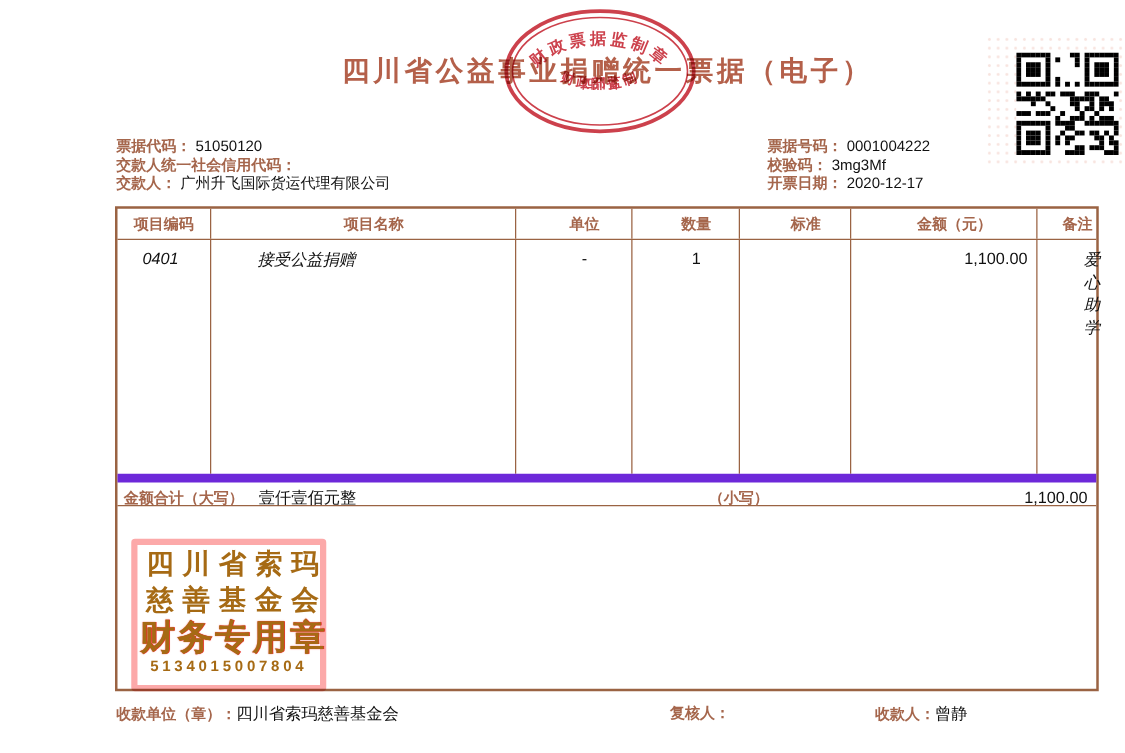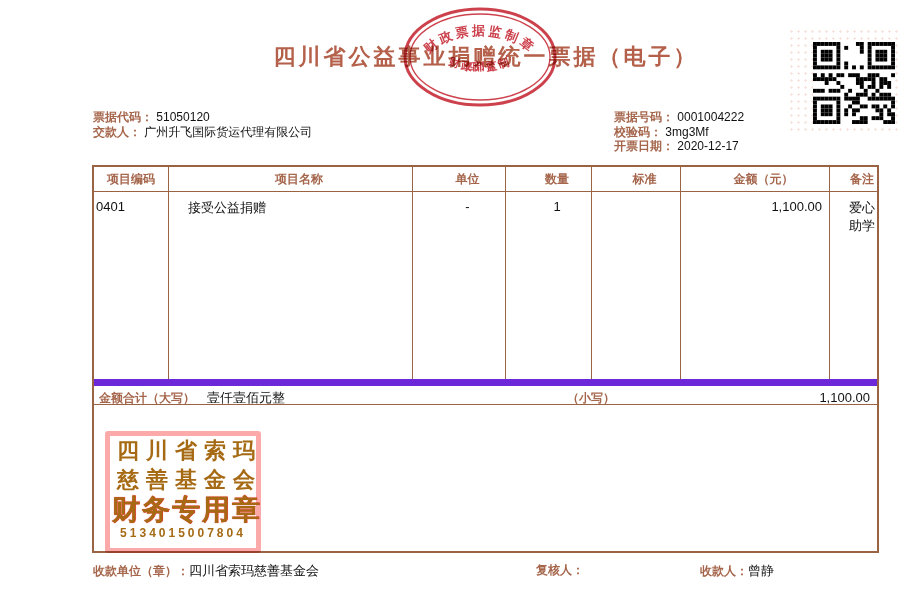--- a/index.html
+++ b/index.html
@@ -35,21 +35,21 @@
   .tbl { position:absolute; left:56px; top:165px; width:787px; height:388px;
          border:2px solid #9a6343; display:flex; flex-direction:column; }
   .grid { display:grid; grid-template-columns:75px 227px 76px 69px 72px 132px 1fr;gap:17px; }
   .thead { height:25px; border-bottom:1px solid #9a6343; }
   .thead .cell { line-height:24px; text-align:center; color:#a5664c; font-size:12px;
                  font-family:"DejaVu Serif","Liberation Serif",serif; font-weight:bold; }
   .tbody { height:187px; }
   .tbody .cell { padding-top:7px; font-size:13px; color:#111; }
   .cell { border-right:1px solid #9a6343; }
   .cell:last-child { border-right:none; }
-  .c-left   { padding-left:2px; }
+  .c-left   { padding-left:20px;font-style:italic; }
   .c-center { text-align:center; }
   .c-right  { text-align:right; padding-right:7px; }
 
   .total-row { position:relative; height:26px; border-top:7px solid #6d28d9;
                border-bottom:1px solid #9a6343; font-size:12px; line-height:24px; }
   .total-row .t-label { position:absolute; left:5px; }
   .total-row .t-words { position:absolute; left:113px; color:#111; font-size:13px; font-weight:500; }
   .total-row .t-small { position:absolute; left:473px; }
   .total-row .t-amount{ position:absolute; right:7px; color:#111; font-size:13px; }
   .stamp-zone { flex:1; }
@@ -310,20 +310,24 @@
         <rect x="80" y="80" width="4" height="4"></rect>
       </svg>
   </div>
 
   <div class="info info-left">
     <div>
       <span class="lbl">票据代码：</span>
       <span class="val">51050120</span>
     </div>
     <div>
+      <span class="lbl">交款人统一社会信用代码：</span>
+      <span class="val"></span>
+    </div>
+    <div>
       <span class="lbl">交款人：</span>
       <span class="val">广州升飞国际货运代理有限公司</span>
     </div>
   </div>
 
   <div class="info info-right">
     <div>
       <span class="lbl">票据号码：</span>
       <span class="val">0001004222</span>
     </div>

